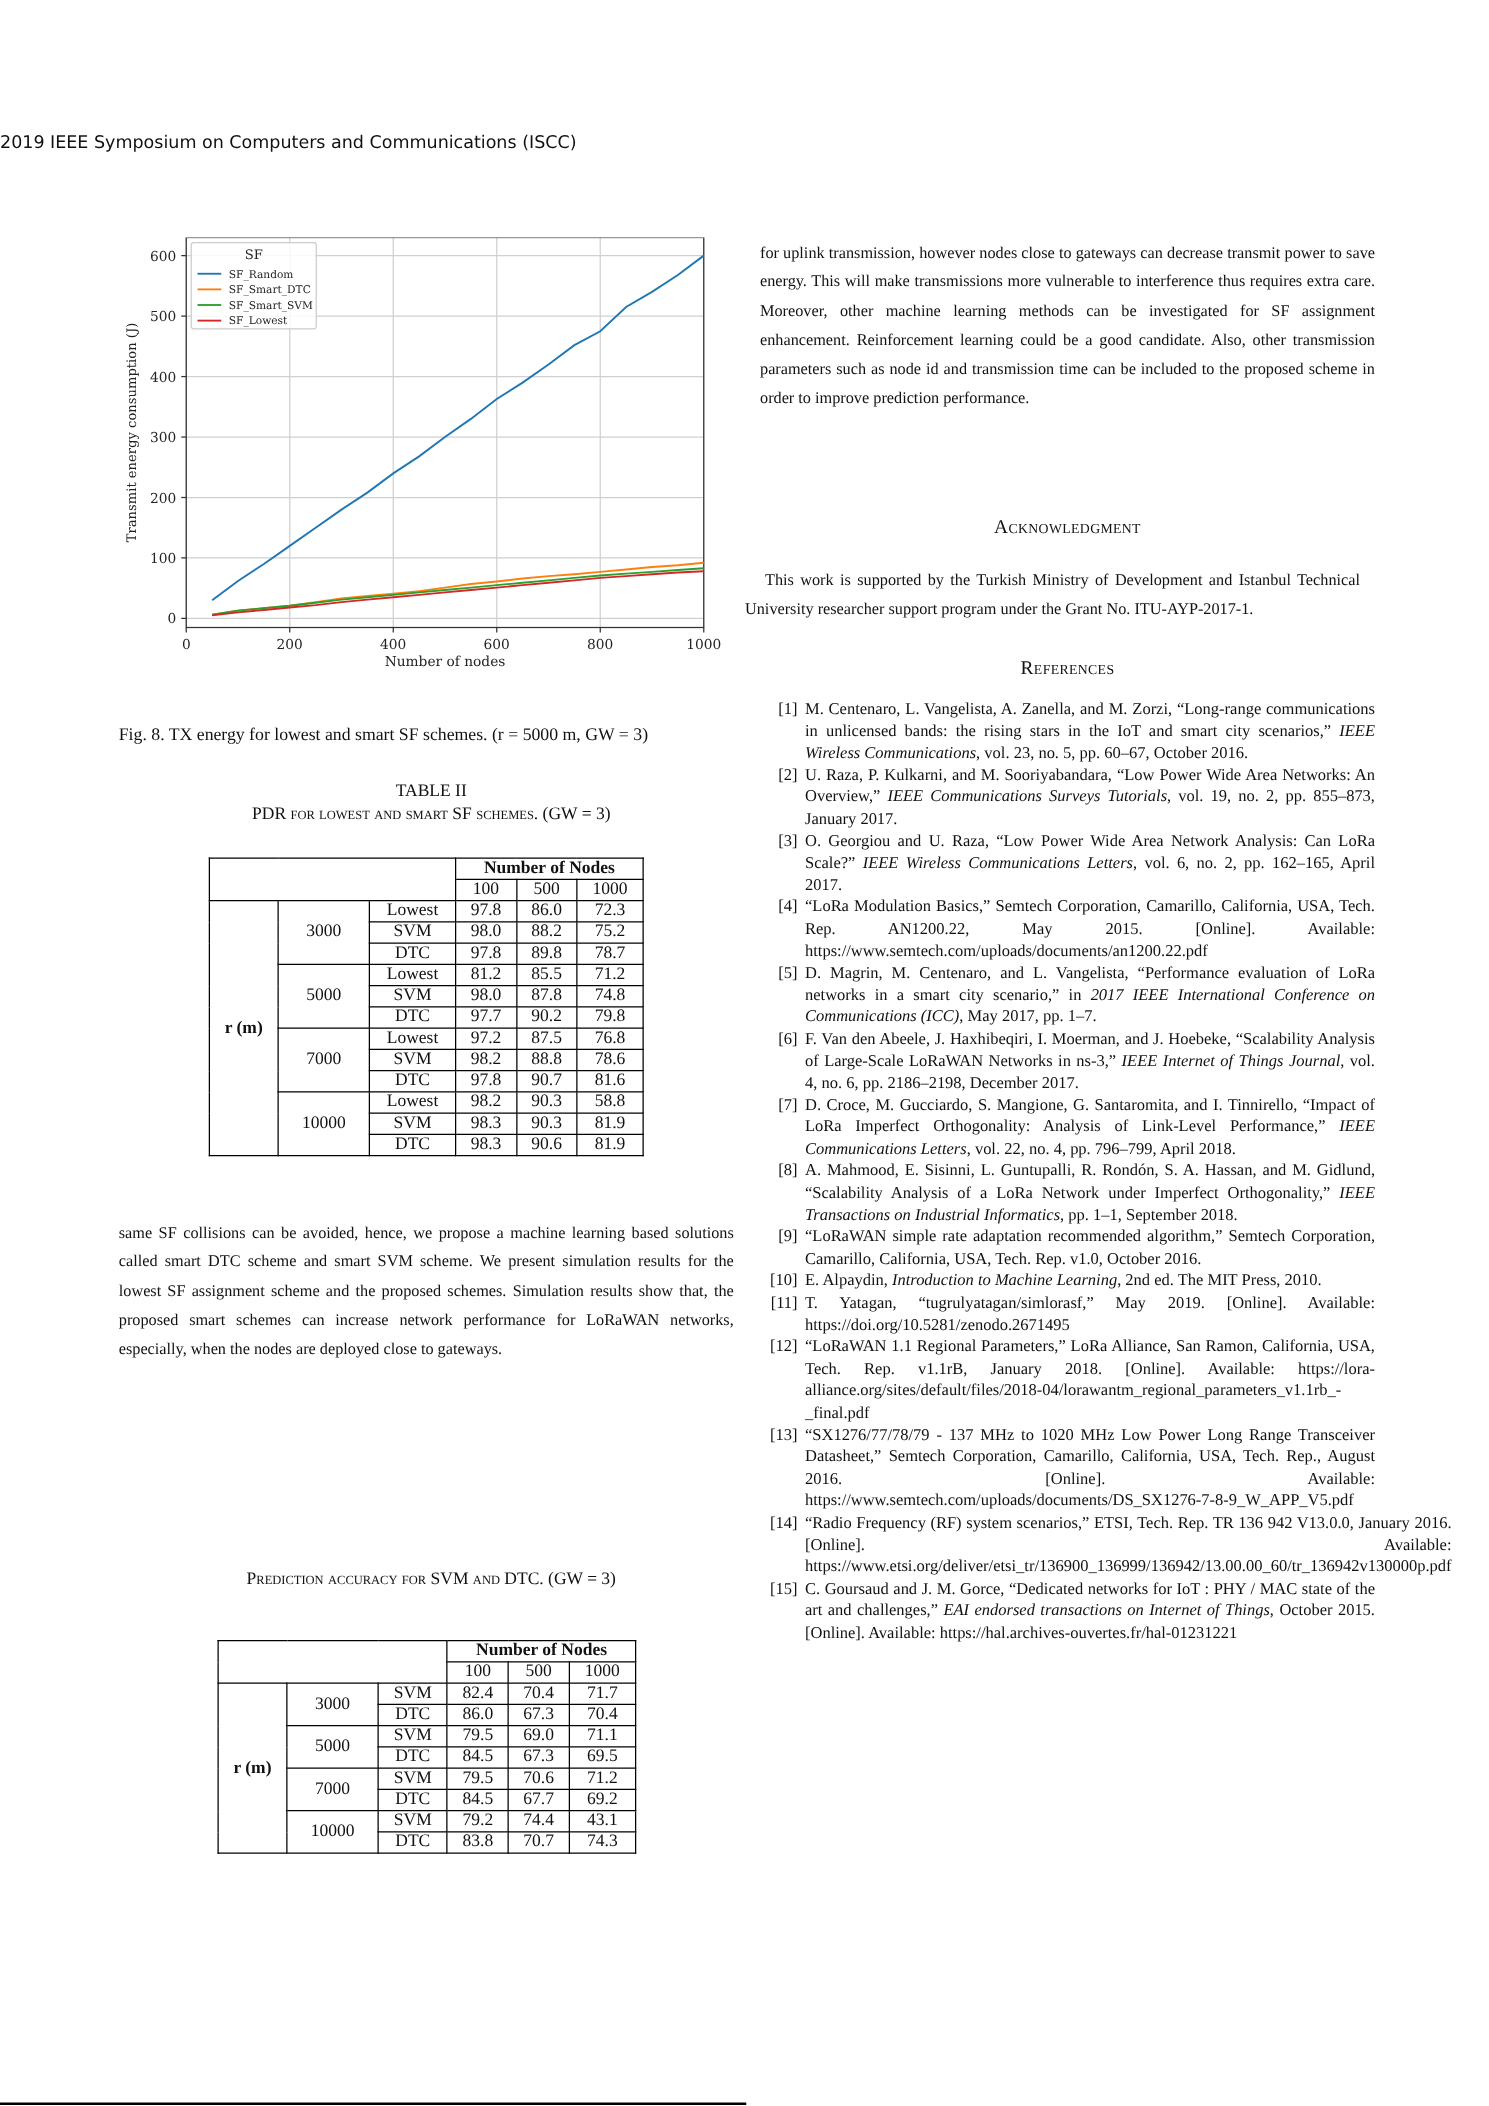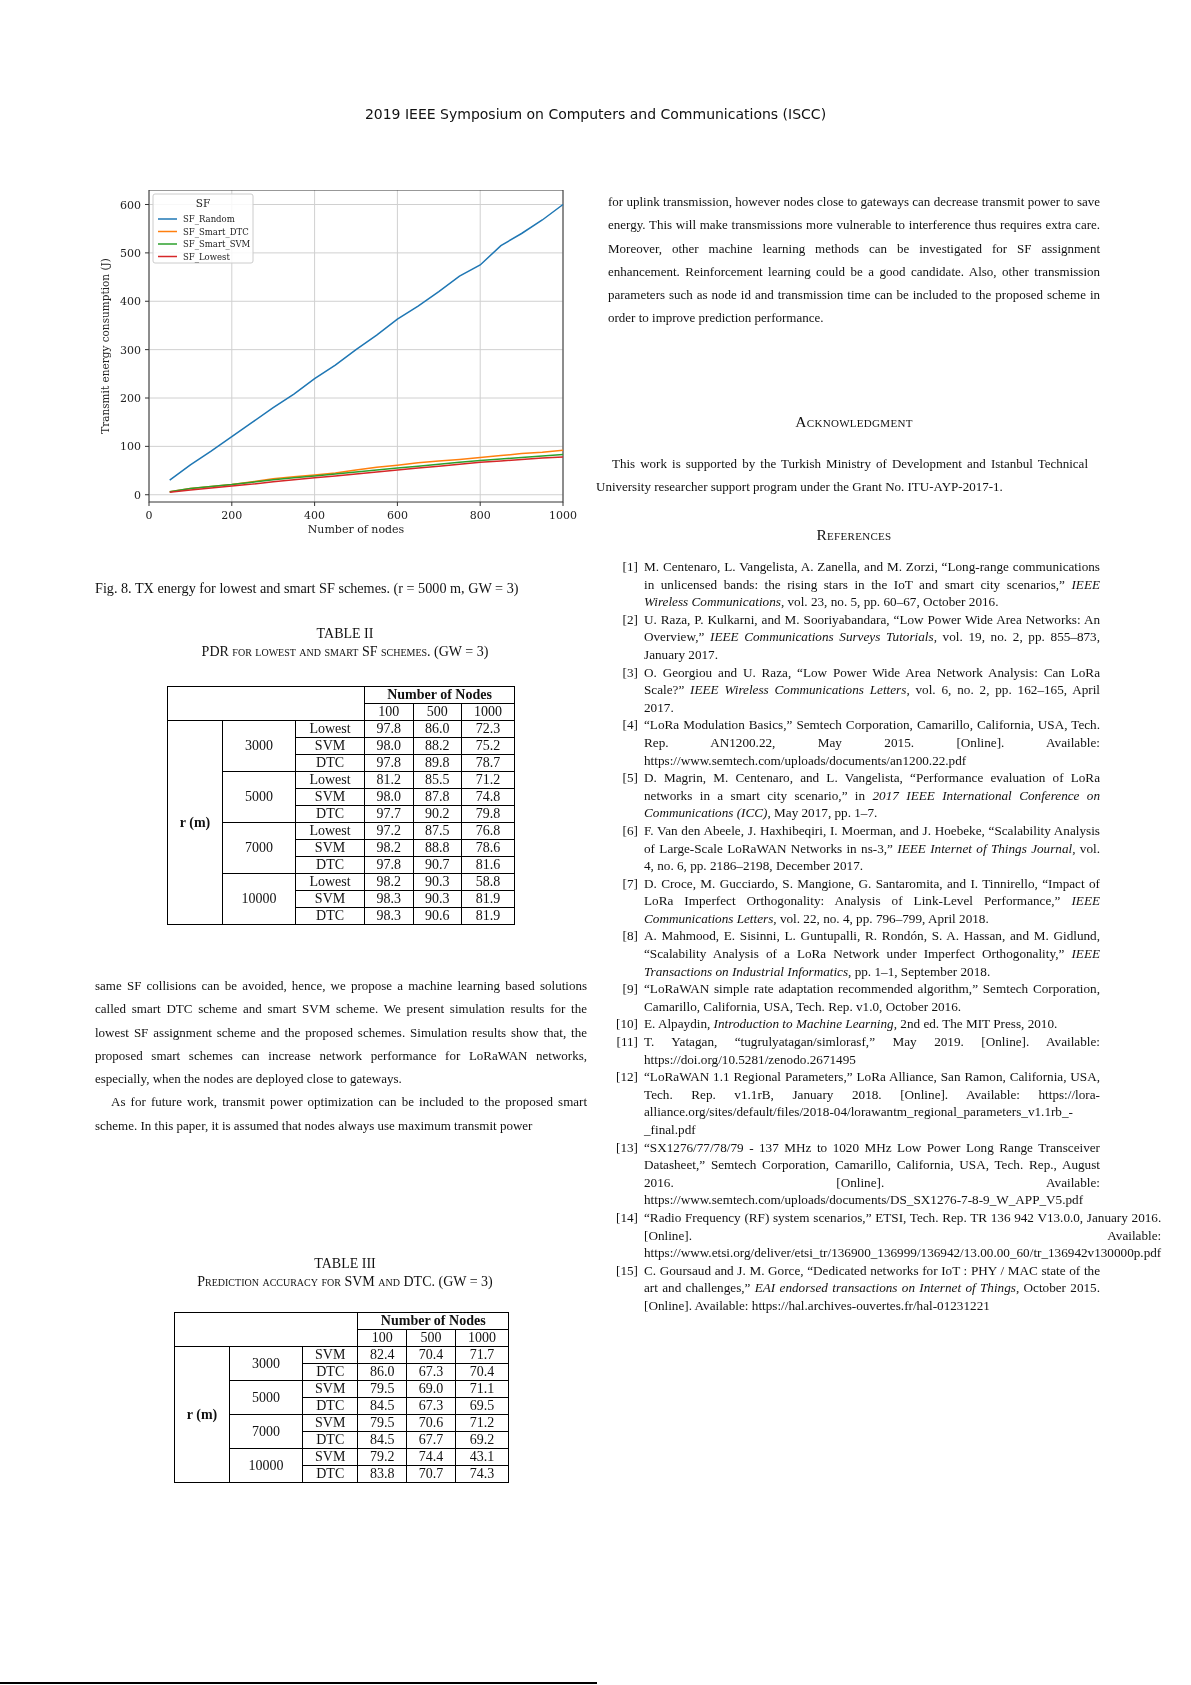--- a/index.html
+++ b/index.html
@@ -1,17 +1,17 @@
 <!DOCTYPE html>
 <html><head>
 <meta charset="utf-8">
 <style>
   html,body{margin:0;padding:0;background:#fff;}
   body{width:1191px;height:1685px;position:relative;overflow:hidden;font-family:"Liberation Serif","DejaVu Serif",serif;color:#111;}
-  .header{position:absolute;top:106px;left:0;width:1191px;text-align:center;font-family:"DejaVu Sans","Liberation Sans",sans-serif;font-size:14px;color:#111;}
+  .header{position:absolute;top:106px;left:0;width:1191px;text-align:left;font-family:"DejaVu Sans","Liberation Sans",sans-serif;font-size:14px;color:#111;}
   .chart{position:absolute;left:96px;top:190px;width:490px;height:355px;}
   .chart svg{display:block;}
   .fig-caption{position:absolute;left:95px;top:580px;width:500px;font-size:14.2px;}
   .tcap{position:absolute;text-align:center;font-size:14px;line-height:18px;}
   .tcap .sc{font-variant:small-caps;margin-top:17px;}
   table.dt{position:absolute;border-collapse:collapse;font-size:14px;line-height:16px;}
   table.dt td{border:1px solid #000;padding:0 6px;text-align:center;height:16px;}
   table.dt .b{font-weight:bold;}
   .col-text{position:absolute;font-size:13px;line-height:23.3px;text-align:justify;}
   .col-text p{margin:0;}
@@ -181,25 +181,23 @@
         <td>DTC</td>
         <td>98.3</td>
         <td>90.6</td>
         <td>81.9</td>
       </tr>
     </tbody>
   </table>
 
 <div class="col-text" style="left:95px;top:974px;width:492px;">
   <p>same SF collisions can be avoided, hence, we propose a machine learning based solutions called smart DTC scheme and smart SVM scheme. We present simulation results for the lowest SF assignment scheme and the proposed schemes. Simulation results show that, the proposed smart schemes can increase network performance for LoRaWAN networks, especially, when the nodes are deployed close to gateways.</p>
-  <p class="ind">As for future work, transmit power optimization can be included to the proposed smart scheme. In this paper, it is assumed that nodes always use maximum transmit power</p>
 </div>
 
 <div class="tcap" style="left:95px;top:1255px;width:500px;">
-  <div>TABLE III</div>
   <div><span>P</span><span class="sc">rediction accuracy for </span><span>SVM</span><span class="sc"> and </span><span>DTC</span><span>. (GW = 3)</span></div>
 </div>
 <table class="dt" id="table3" style="left:174px;top:1312px;width:335px;">
     <tbody>
       <tr>
         <td colspan="3" rowspan="2"></td>
         <td colspan="3" class="b">Number of Nodes</td>
       </tr>
       <tr>
         <td>100</td>

